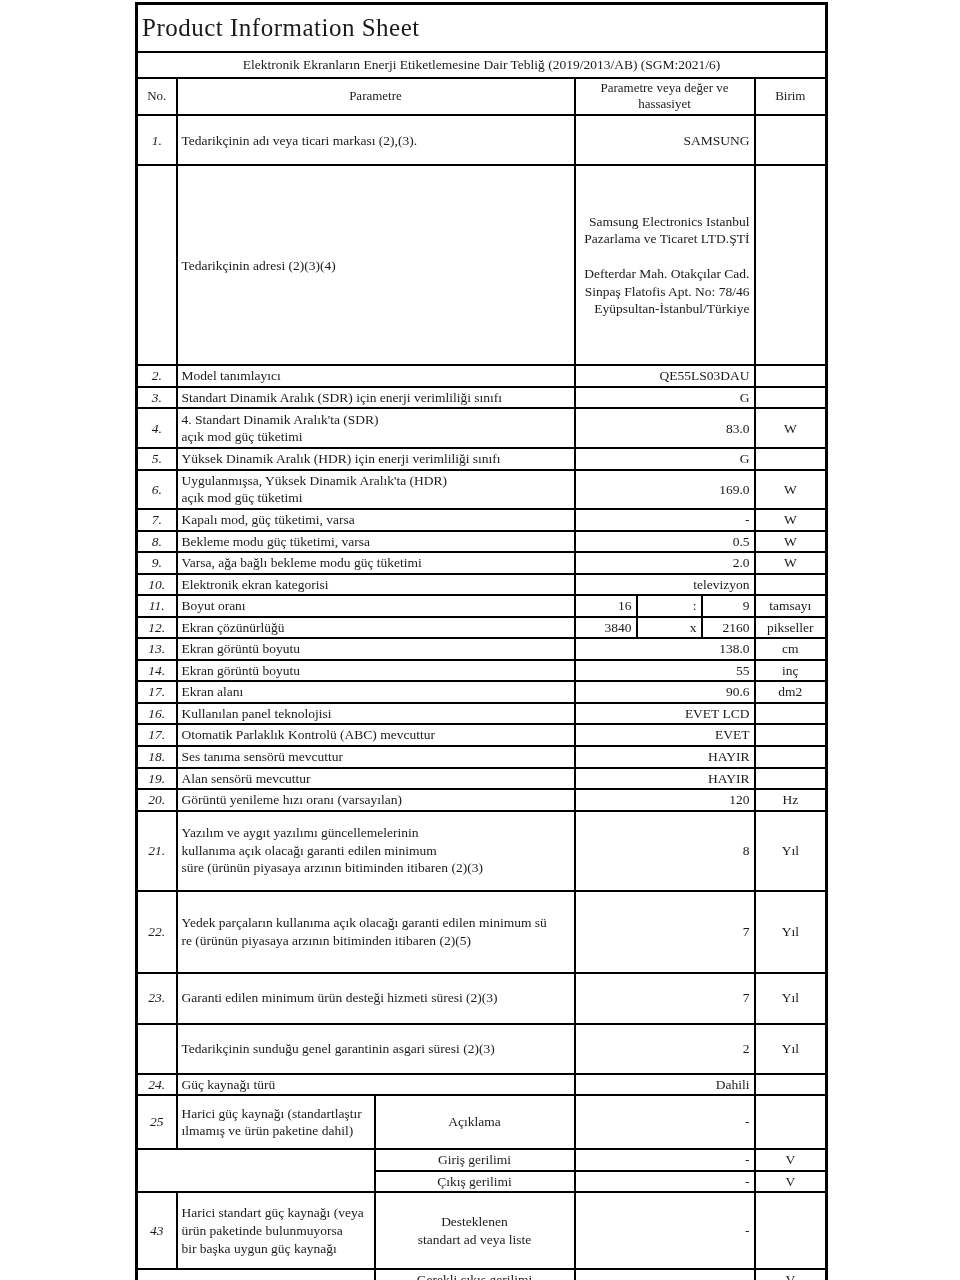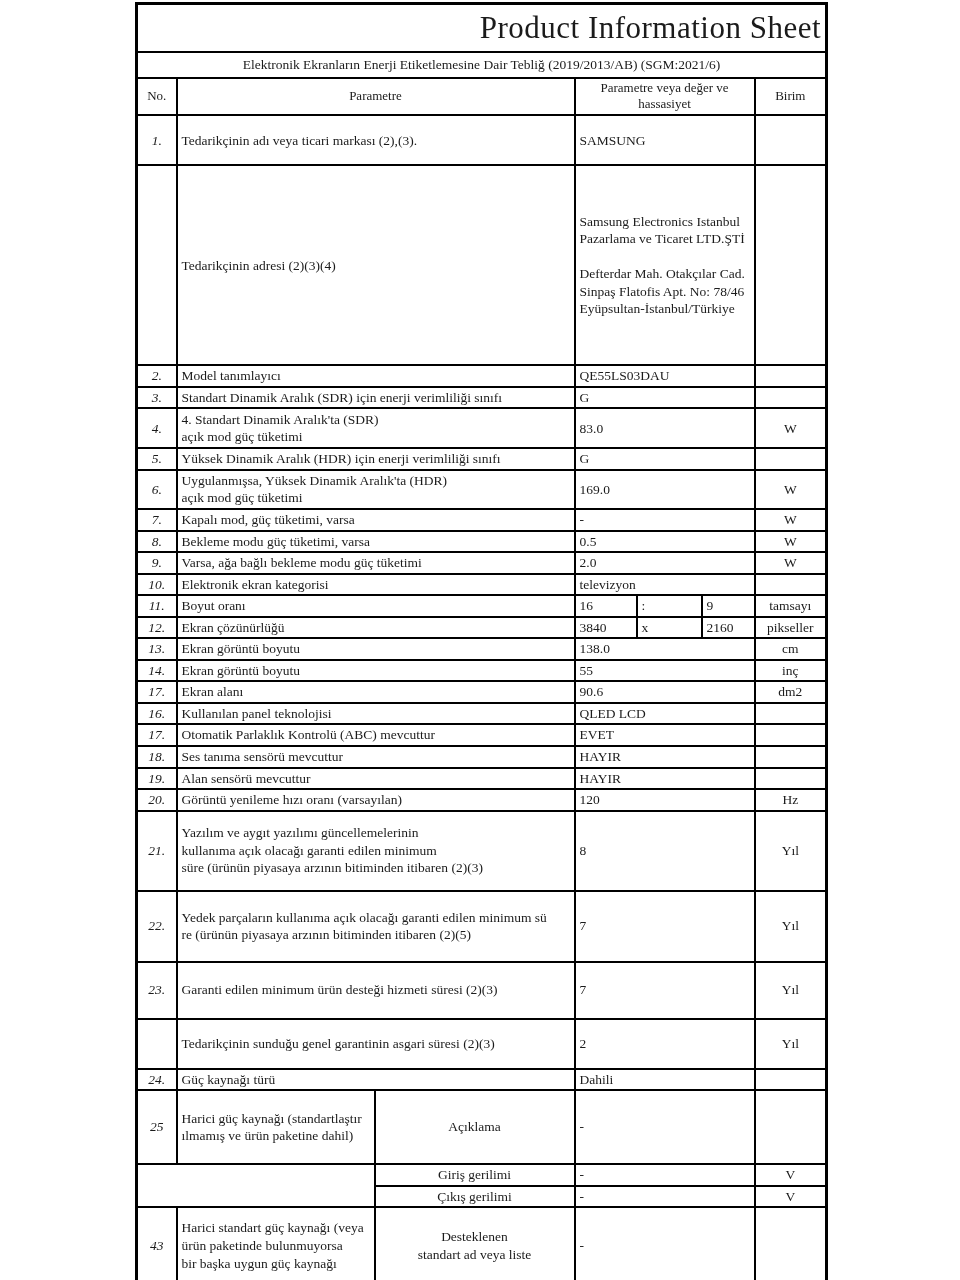--- a/index.html
+++ b/index.html
@@ -11,28 +11,28 @@
   table.info {
     border-collapse: collapse; table-layout: fixed; width: 690px;
     font-size: 13.5px; line-height: 1.3;
   }
   table.info td {
     border: 2px solid #000; padding: 1px 4px; overflow: hidden;
     vertical-align: middle;
   }
   table.info { border: 3px solid #000; }
   td.title-cell {
-    text-align: right; font-size: 31px; letter-spacing: 0.5px; padding: 2px 0; margin-top: 32px;
+    text-align: left; font-size: 25px; letter-spacing: 0.5px; padding: 2px 0; margin-top: 32px;
   }
   td.subtitle-cell { text-align: center; font-size: 13.5px; font-family: Liberation Serif, serif; }
   td.hdr { text-align: center; font-size: 13px; }
   td.no  { text-align: center; font-style: italic; }
   td.lbl { text-align: left; white-space: pre-line; }
   td.sub { text-align: center; white-space: pre-line; }
-  td.val { text-align: left; white-space: pre-line; font-family: Liberation Serif, serif; }
+  td.val { text-align: right; white-space: pre-line; font-family: Liberation Serif, serif; }
   td.unit{ text-align: center; }
   td.top { vertical-align: top; }
 </style>
 </head>
 <body>
 
 <div class="sheet">
 <table class="info">
   <colgroup>
     <col style="width:40px">
@@ -178,21 +178,21 @@
   <tr style="height:18px">
     <td class="no">17.</td>
     <td class="lbl" colspan="2">Ekran alanı</td>
     <td class="val" colspan="3">90.6</td>
     <td class="unit">dm2</td>
   </tr>
 
   <tr style="height:18px">
     <td class="no">16.</td>
     <td class="lbl" colspan="2">Kullanılan panel teknolojisi</td>
-    <td class="val" colspan="3">QLED LCD</td>
+    <td class="val" colspan="3">EVET LCD</td>
     <td class="unit"></td>
   </tr>
 
   <tr style="height:18px">
     <td class="no">17.</td>
     <td class="lbl" colspan="2">Otomatik Parlaklık Kontrolü (ABC) mevcuttur</td>
     <td class="val" colspan="3">EVET</td>
     <td class="unit"></td>
   </tr>
 
@@ -219,50 +219,50 @@
 
   <tr style="height:80px">
     <td class="no top">21.</td>
     <td class="lbl top" colspan="2">Yazılım ve aygıt yazılımı güncellemelerinin
 kullanıma açık olacağı garanti edilen minimum
 süre (ürünün piyasaya arzının bitiminden itibaren (2)(3)</td>
     <td class="val" colspan="3">8</td>
     <td class="unit">Yıl</td>
   </tr>
 
-  <tr style="height:71px">
+  <tr style="height:82px">
     <td class="no top">22.</td>
     <td class="lbl top" colspan="2">Yedek parçaların kullanıma açık olacağı garanti edilen minimum sü
 re (ürünün piyasaya arzının bitiminden itibaren (2)(5)</td>
     <td class="val" colspan="3">7</td>
     <td class="unit">Yıl</td>
   </tr>
 
-  <tr style="height:57px">
+  <tr style="height:51px">
     <td class="no top">23.</td>
     <td class="lbl top" colspan="2">Garanti edilen minimum ürün desteği hizmeti süresi (2)(3)</td>
     <td class="val" colspan="3">7</td>
     <td class="unit">Yıl</td>
   </tr>
 
   <tr style="height:50px">
     <td class="no top"></td>
     <td class="lbl top" colspan="2">Tedarikçinin sunduğu genel garantinin asgari süresi (2)(3)</td>
     <td class="val" colspan="3">2</td>
     <td class="unit">Yıl</td>
   </tr>
 
   <tr style="height:18px">
     <td class="no">24.</td>
     <td class="lbl" colspan="2">Güç kaynağı türü</td>
     <td class="val" colspan="3">Dahili</td>
     <td class="unit"></td>
   </tr>
 
-  <tr style="height:74px">
+  <tr style="height:54px">
     <td class="no top">25</td>
     <td class="lbl top">Harici güç kaynağı (standartlaştır
 ılmamış ve ürün paketine dahil)</td>
     <td class="sub top">Açıklama</td>
     <td class="val" colspan="3">-</td>
     <td class="unit"></td>
   </tr>
 
   <tr style="height:20px">
     <td colspan="2" rowspan="2"></td>

